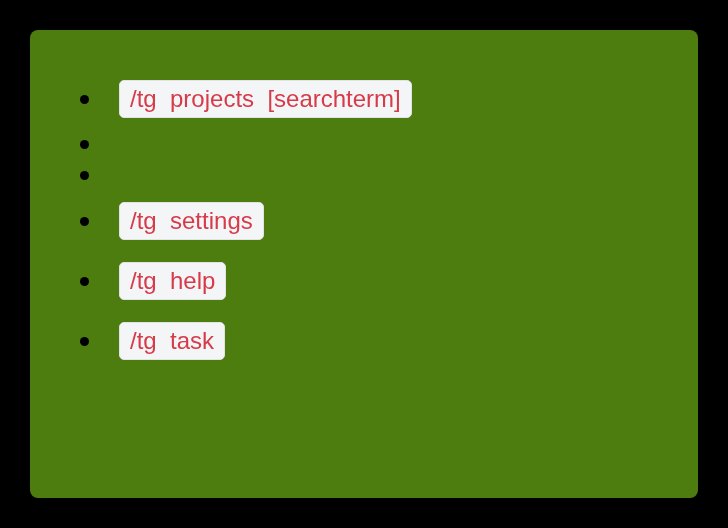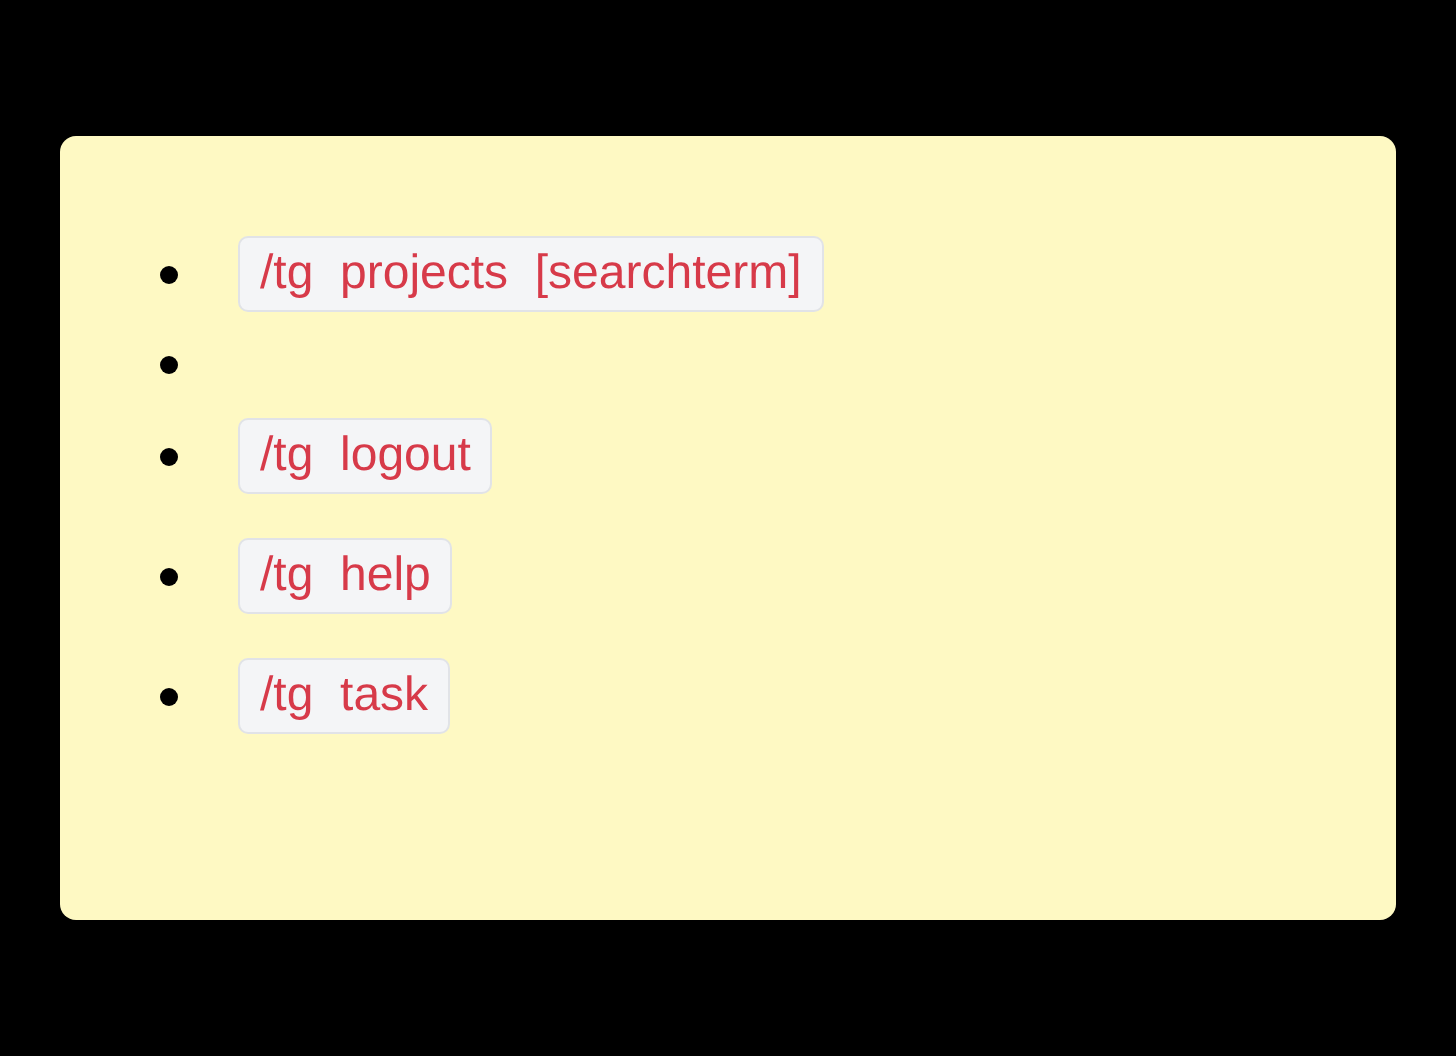--- a/index.html
+++ b/index.html
@@ -10,24 +10,24 @@
     body {
       background: #000;
       width: 728px;
       height: 528px;
       display: flex;
       align-items: center;
       justify-content: center;
       font-family: -apple-system, BlinkMacSystemFont, "Segoe UI", Helvetica, Arial, sans-serif;
     }
     .card {
-      background: #fef9c3;
+      background: #4d7c0f;
       border-radius: 8px;
       width: 668px;
-      height: 392px;
+      height: 468px;
       padding: 50px 40px 40px 50px;
       box-shadow: 0 2px 8px rgba(0,0,0,0.3);
     }
     ul {
       list-style: none;
     }
     li {
       display: flex;
       align-items: center;
       margin-bottom: 22px;
@@ -58,21 +58,24 @@
   <ul>
     <li>
       <span class="bullet"></span>
       <span class="code">/tg  projects  [searchterm]</span>
     </li>
     <li>
       <span class="bullet"></span>
     </li>
     <li>
       <span class="bullet"></span>
-      <span class="code">/tg  logout</span>
+    </li>
+    <li>
+      <span class="bullet"></span>
+      <span class="code">/tg  settings</span>
     </li>
     <li>
       <span class="bullet"></span>
       <span class="code">/tg  help</span>
     </li>
     <li>
       <span class="bullet"></span>
       <span class="code">/tg  task</span>
     </li>
   </ul>

